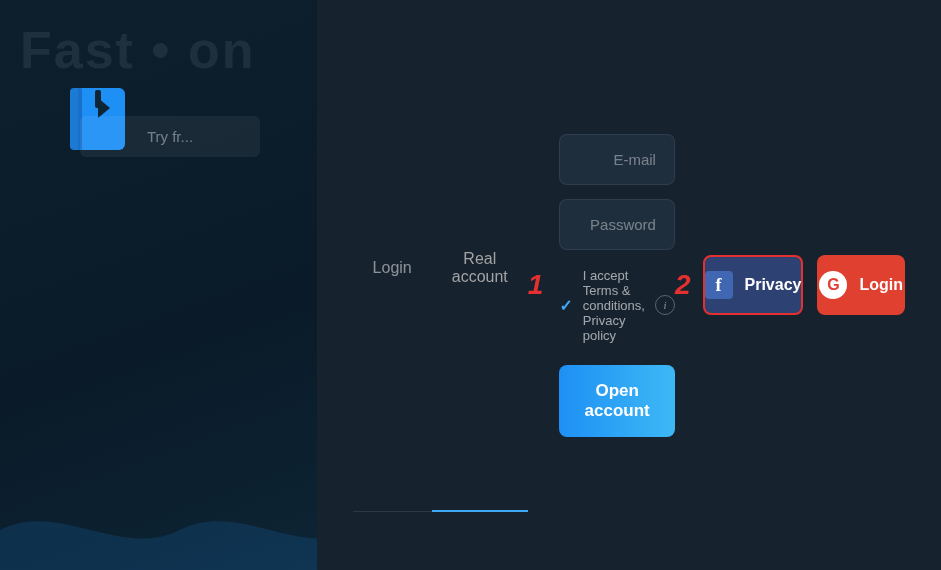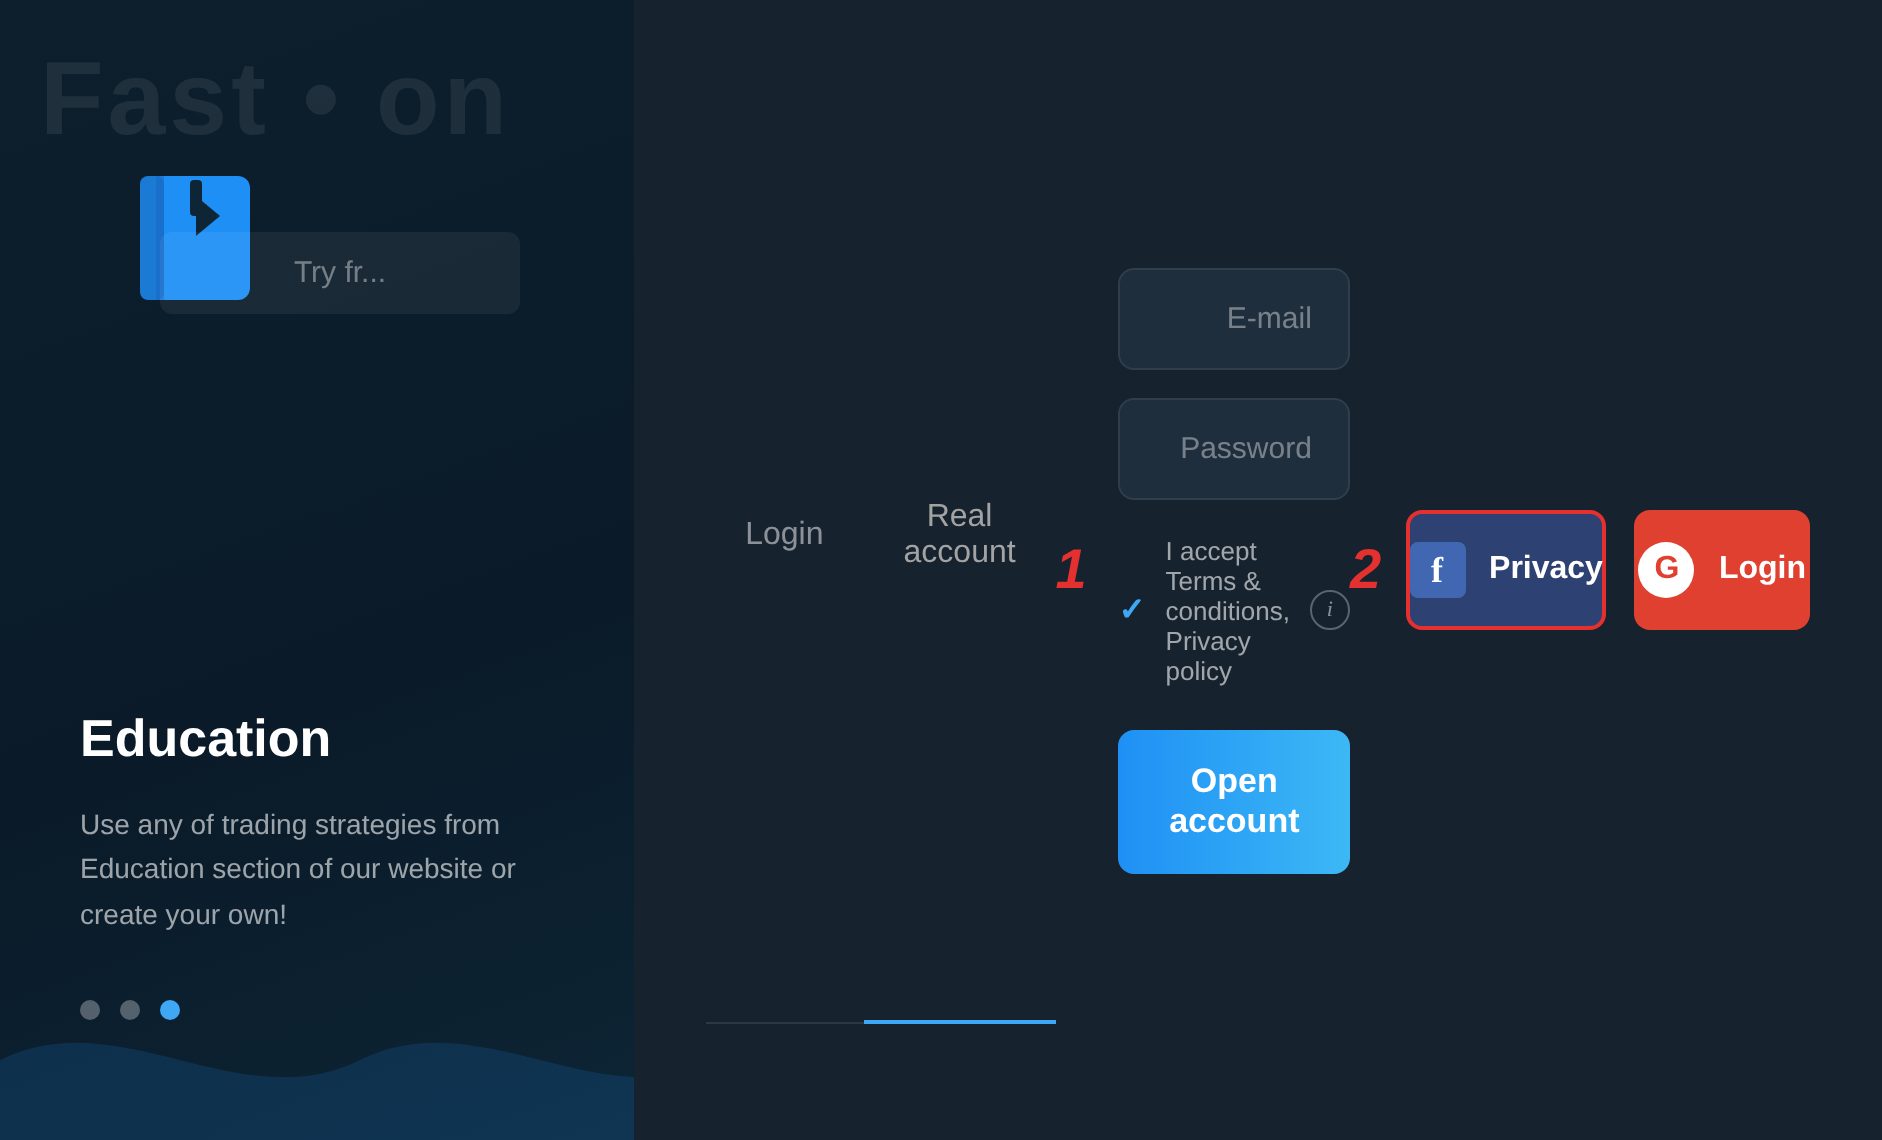--- a/index.html
+++ b/index.html
@@ -326,29 +326,20 @@
     </div>
 
     <div class="try-free-btn">
       <span>Try fr...</span>
     </div>
 
     <svg class="wave" viewBox="0 0 460 80" xmlns="http://www.w3.org/2000/svg">
       <path d="M0,40 C60,10 120,70 180,40 C240,10 300,70 360,40 C400,20 430,50 460,35 L460,80 L0,80 Z" fill="#1e90f5"></path>
     </svg>
 
-    <div class="left-content">
-      <div class="education-title">Education</div>
-      <div class="education-desc">Use any of trading strategies from Education section of our website or create your own!</div>
-      <div class="dots">
-        <div class="dot"></div>
-        <div class="dot"></div>
-        <div class="dot active"></div>
-      </div>
-    </div>
   </div>
 
   <div class="right-panel">
 
     <div class="tabs">
       <button class="tab">Login</button>
       <button class="tab active">Real account</button>
     </div>
 
     <div class="step-row">

